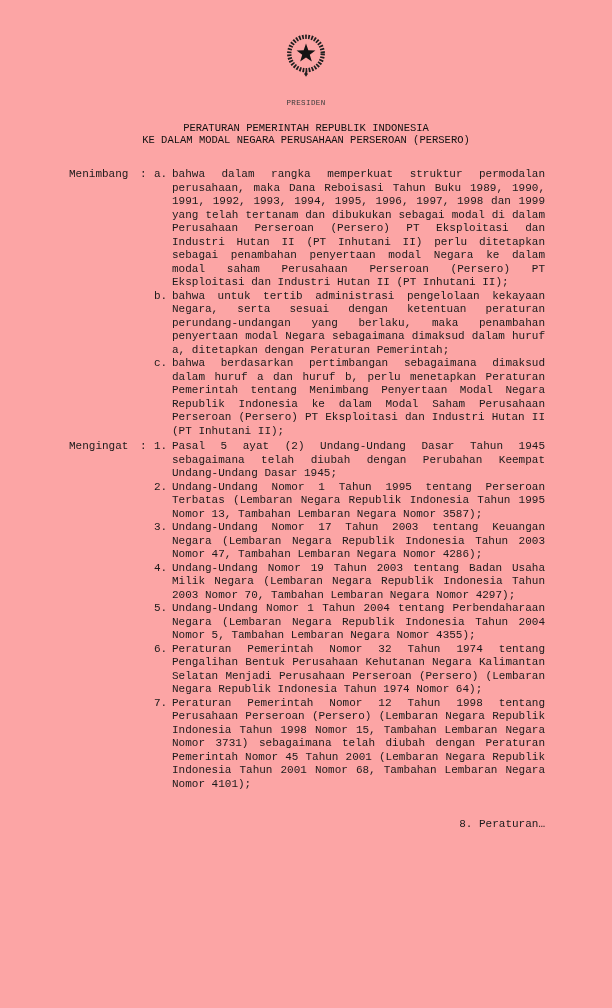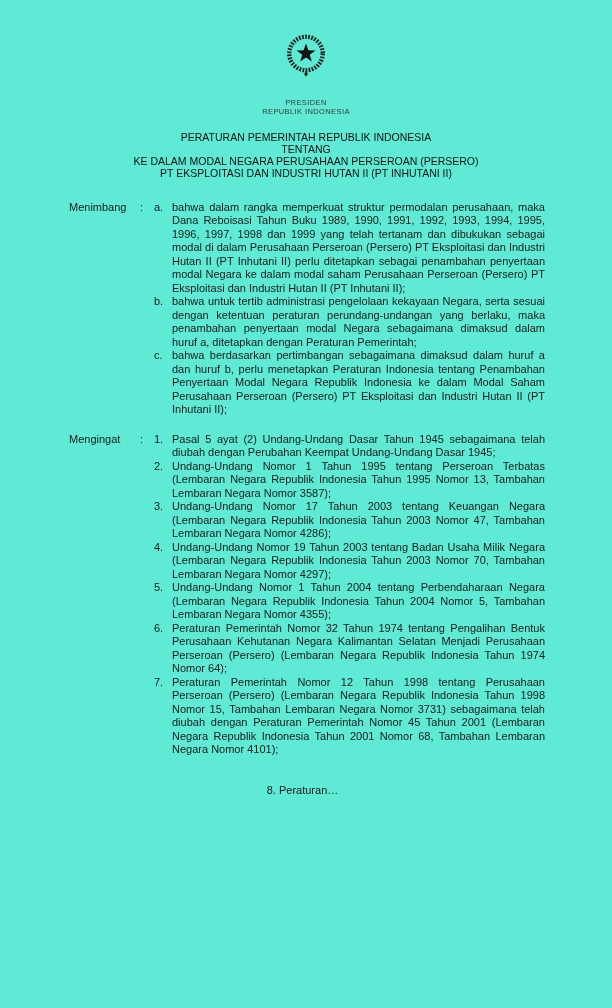--- a/index.html
+++ b/index.html
@@ -2,23 +2,23 @@
 <html><head>
 <meta charset="utf-8">
 <style>
   * { margin: 0; padding: 0; box-sizing: border-box; }
   html, body { background: #ffffff; }
   .page {
     position: relative;
     width: 612px;
     height: 1008px;
     margin: 0 auto;
-    background: #5eead4;
+    background: #fca5a5;
     color: #1a1a1a;
-    font-family: Liberation Sans, sans-serif;
+    font-family: Liberation Mono, monospace;
     font-size: 11px;
     line-height: 13.5px;
     overflow: hidden;
   }
   .letterhead {
     padding-top: 24px;
     text-align: center;
   }
   .seal {
     width: 62px;
@@ -45,77 +45,74 @@
     font-size: 10.5px;
     color: #111;
   }
   .clause {
     display: grid;
     grid-template-columns: 80px 14px 1fr;
     align-items: start;
     margin: 0 67px 0 60px;
   }
   .clause-1 { margin-top: 22px; }
-  .clause-2 { margin-top: 16px; }
+  .clause-2 { margin-top: 2px; }
   .clause-label { white-space: nowrap; padding-left: 9px; }
   .clause-colon { text-align: left; }
   .item {
     display: grid;
     grid-template-columns: 18px 1fr;
     align-items: start;
   }
   .item-marker { text-align: left; }
   .item-text {
     text-align: justify;
     text-justify: inter-word;
   }
   .catchword {
     margin: 27px 67px 0 60px;
-    text-align: center;
+    text-align: right;
     font-size: 11px;
   }
 </style>
 </head>
 <body>
 
 <div class="page">
 
   <header class="letterhead">
     <svg class="seal" viewBox="0 0 100 100" aria-hidden="true">
       <circle cx="50" cy="46" r="27" fill="none" stroke="#1f1f1f" stroke-width="7" stroke-dasharray="2.8 2.2"></circle>
       <polygon fill="#141414" points="50,30 53.76,40.82 65.22,41.06 56.09,47.98 59.40,58.94 50,52.4 40.60,58.94 43.91,47.98 34.78,41.06 46.24,40.82"></polygon>
       <polygon fill="#1f1f1f" points="50,74.5 53,79 50,83.5 47,79"></polygon>
     </svg>
     <div class="lh-line first">PRESIDEN</div>
-    <div class="lh-line">REPUBLIK INDONESIA</div>
   </header>
 
   <div class="doc-title">
     <div>PERATURAN PEMERINTAH REPUBLIK INDONESIA</div>
-    <div>TENTANG</div>
     <div>KE DALAM MODAL NEGARA PERUSAHAAN PERSEROAN (PERSERO)</div>
-    <div>PT EKSPLOITASI DAN INDUSTRI HUTAN II (PT INHUTANI II)</div>
   </div>
 
 
   <section class="clause clause-1">
     <div class="clause-label">Menimbang</div>
     <div class="clause-colon">:</div>
     <div class="clause-items">
       <div class="item">
         <div class="item-marker">a.</div>
         <div class="item-text">bahwa dalam rangka memperkuat struktur permodalan perusahaan, maka Dana Reboisasi Tahun Buku 1989, 1990, 1991, 1992, 1993, 1994, 1995, 1996, 1997, 1998 dan 1999 yang telah tertanam dan dibukukan sebagai modal di dalam Perusahaan Perseroan (Persero) PT Eksploitasi dan Industri Hutan II (PT Inhutani II) perlu ditetapkan sebagai penambahan penyertaan modal Negara ke dalam modal saham Perusahaan Perseroan (Persero) PT Eksploitasi dan Industri Hutan II (PT Inhutani II);</div>
       </div>
       <div class="item">
         <div class="item-marker">b.</div>
         <div class="item-text">bahwa untuk tertib administrasi pengelolaan kekayaan Negara, serta sesuai dengan ketentuan peraturan perundang-undangan yang berlaku, maka penambahan penyertaan modal Negara sebagaimana dimaksud dalam huruf a, ditetapkan dengan Peraturan Pemerintah;</div>
       </div>
       <div class="item">
         <div class="item-marker">c.</div>
-        <div class="item-text">bahwa berdasarkan pertimbangan sebagaimana dimaksud dalam huruf a dan huruf b, perlu menetapkan Peraturan Indonesia tentang Penambahan Penyertaan Modal Negara Republik Indonesia ke dalam Modal Saham Perusahaan Perseroan (Persero) PT Eksploitasi dan Industri Hutan II (PT Inhutani II);</div>
+        <div class="item-text">bahwa berdasarkan pertimbangan sebagaimana dimaksud dalam huruf a dan huruf b, perlu menetapkan Peraturan Pemerintah tentang Menimbang Penyertaan Modal Negara Republik Indonesia ke dalam Modal Saham Perusahaan Perseroan (Persero) PT Eksploitasi dan Industri Hutan II (PT Inhutani II);</div>
       </div>
     </div>
   </section>
 
   <section class="clause clause-2">
     <div class="clause-label">Mengingat</div>
     <div class="clause-colon">:</div>
     <div class="clause-items">
       <div class="item">
         <div class="item-marker">1.</div>

